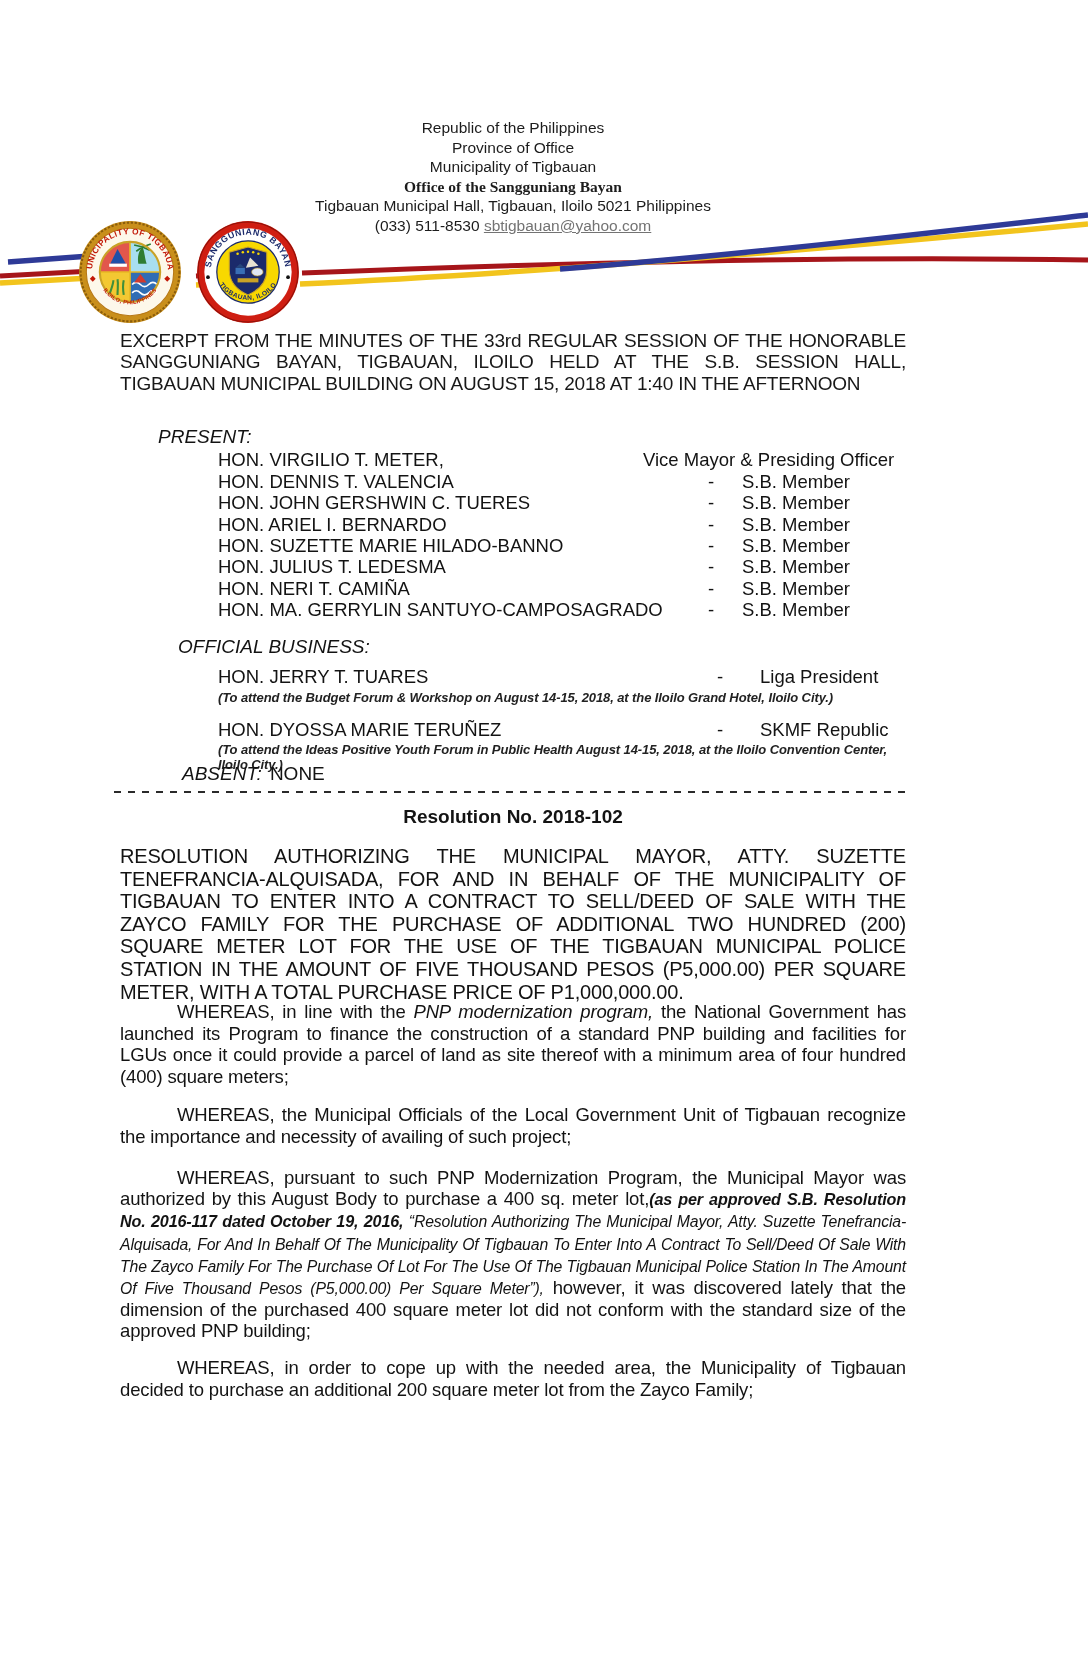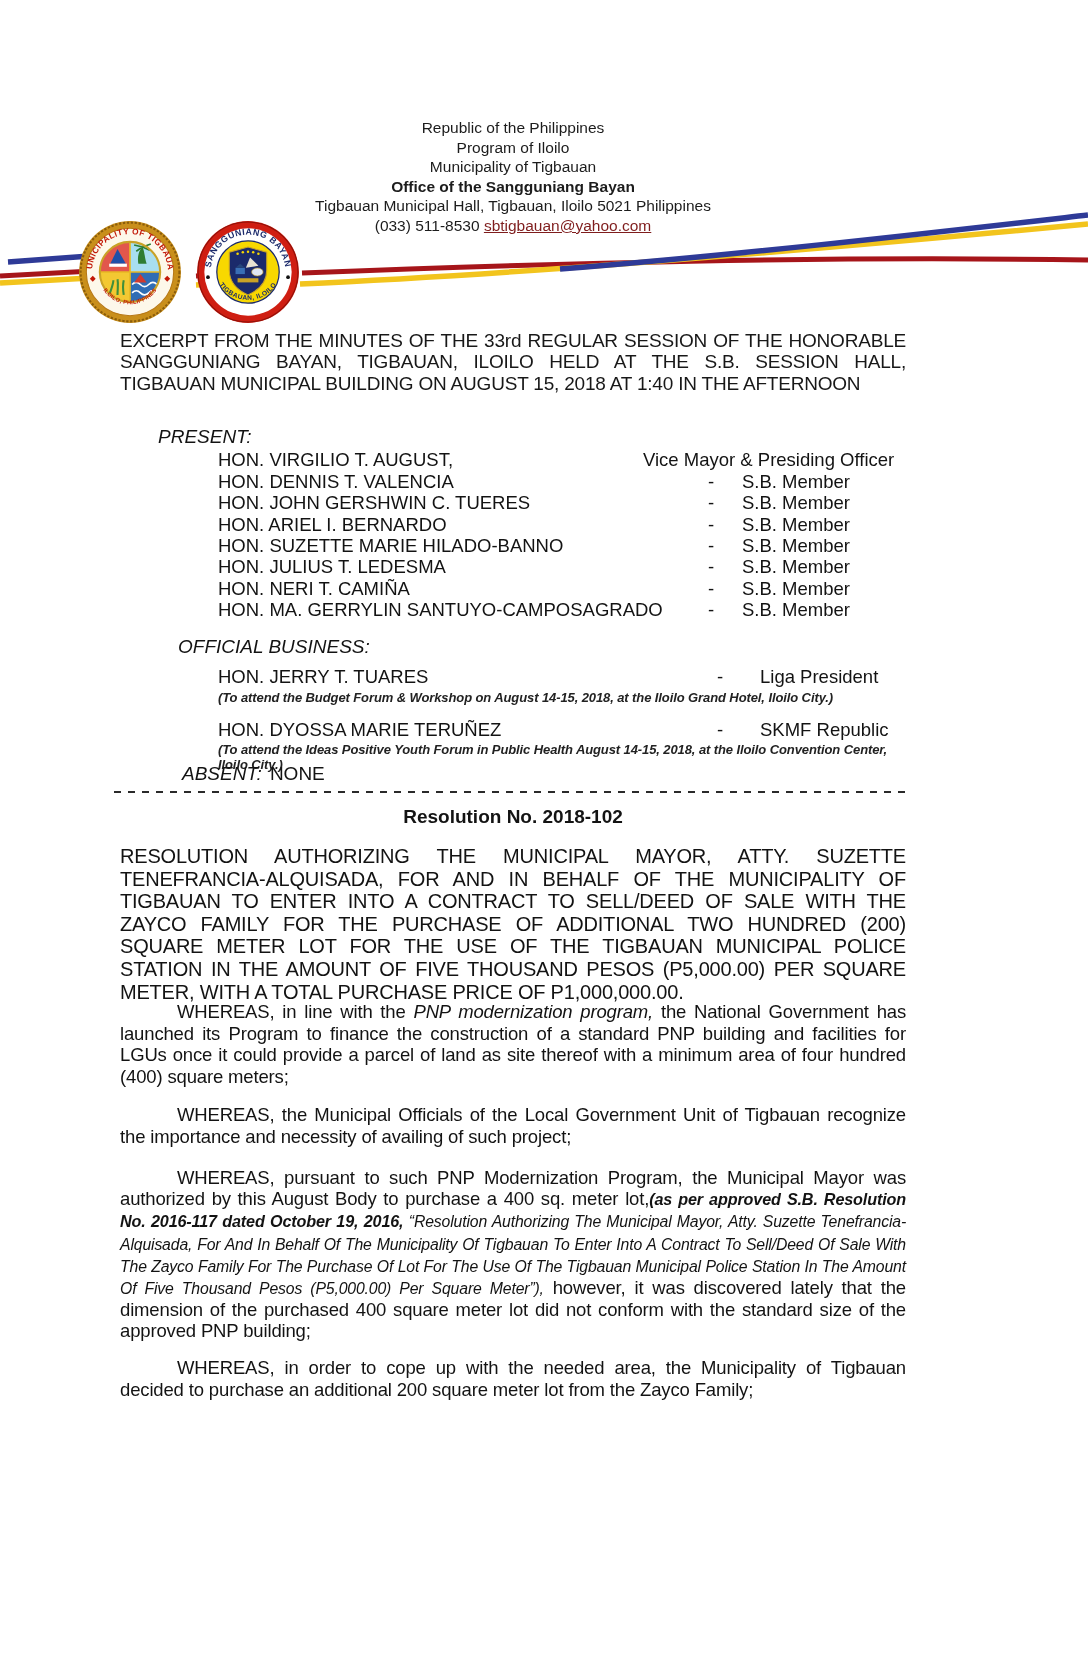--- a/index.html
+++ b/index.html
@@ -5,22 +5,22 @@
   html,body { margin:0; padding:0; background:#ffffff; }
   .page {
     position:relative; width:1088px; height:1492px; background:#ffffff;
     font-family:"Liberation Sans", sans-serif; color:#131313; overflow:hidden;
   }
   
   .letterhead {
     position:absolute; top:118px; left:120px; width:786px;
     text-align:center; font-size:15.5px; line-height:19.6px; color:#1c1c1c;
   }
-  .letterhead .office { font-weight:bold; }
-  .letterhead a.email { color:#7f1d1d; text-decoration:underline; cursor:pointer; }
+  .letterhead .office { font-weight:bold;font-family:Liberation Serif, serif; }
+  .letterhead a.email { color:#737373; text-decoration:underline; cursor:pointer; }
   
   .ribbons { position:absolute; top:195px; left:0; width:1088px; height:130px; }
   
   .seal { position:absolute; width:104px; height:104px; }
   .seal-1 { left:78px;  top:220px; }
   .seal-2 { left:196px; top:220px; }
   
   .block { position:absolute; left:120px; width:786px; }
   .caption {
     top:330px; font-size:19px; line-height:21.3px; text-align:justify;
@@ -61,21 +61,21 @@
   .q-bold { font-style:italic; font-weight:bold; font-size:16.2px; }
   .q-light { font-style:italic; font-size:15.8px; }
 </style>
 </head>
 <body>
 
 <div class="page">
 
   <div class="letterhead">
     <div>Republic of the Philippines</div>
-    <div>Program of Iloilo</div>
+    <div>Province of Office</div>
     <div>Municipality of Tigbauan</div>
     <div class="office">Office of the Sangguniang Bayan</div>
     <div>Tigbauan Municipal Hall, Tigbauan, Iloilo 5021 Philippines</div>
     <div><span>(033) 511-8530 </span><a class="email">sbtigbauan@yahoo.com</a></div>
   </div>
 
   <svg class="ribbons" viewBox="0 0 1088 130" preserveAspectRatio="none">
     <path d="M0,81 L92,76" stroke="#a6151a" stroke-width="5" fill="none"></path>
     <path d="M196,81 L215,80" stroke="#a6151a" stroke-width="5" fill="none"></path>
     <path d="M302,78 C560,68 820,61 1088,65" stroke="#a6151a" stroke-width="5" fill="none"></path>
@@ -145,21 +145,21 @@
       <textPath href="#s2bot" startOffset="50%" text-anchor="middle">TIGBAUAN, ILOILO</textPath>
     </text>
   </svg>
 
   <div class="block caption">EXCERPT FROM THE MINUTES OF THE 33rd REGULAR SESSION OF THE HONORABLE SANGGUNIANG BAYAN, TIGBAUAN, ILOILO HELD AT THE S.B. SESSION HALL, TIGBAUAN MUNICIPAL BUILDING ON AUGUST 15, 2018 AT 1:40 IN THE AFTERNOON</div>
 
   <div class="attendance">
     <div class="sec-label">PRESENT:</div>
     <div class="m-rows">
       <div class="m-row row-vm">
-        <span class="m-name">HON. VIRGILIO T. AUGUST,</span>
+        <span class="m-name">HON. VIRGILIO T. METER,</span>
           <span class="m-title">Vice Mayor &amp; Presiding Officer</span>
       </div>
       <div class="m-row">
         <span class="m-name">HON. DENNIS T. VALENCIA</span>
           <span class="m-dash">-</span>
           <span class="m-title">S.B. Member</span>
       </div>
       <div class="m-row">
         <span class="m-name">HON. JOHN GERSHWIN C. TUERES</span>
           <span class="m-dash">-</span>

